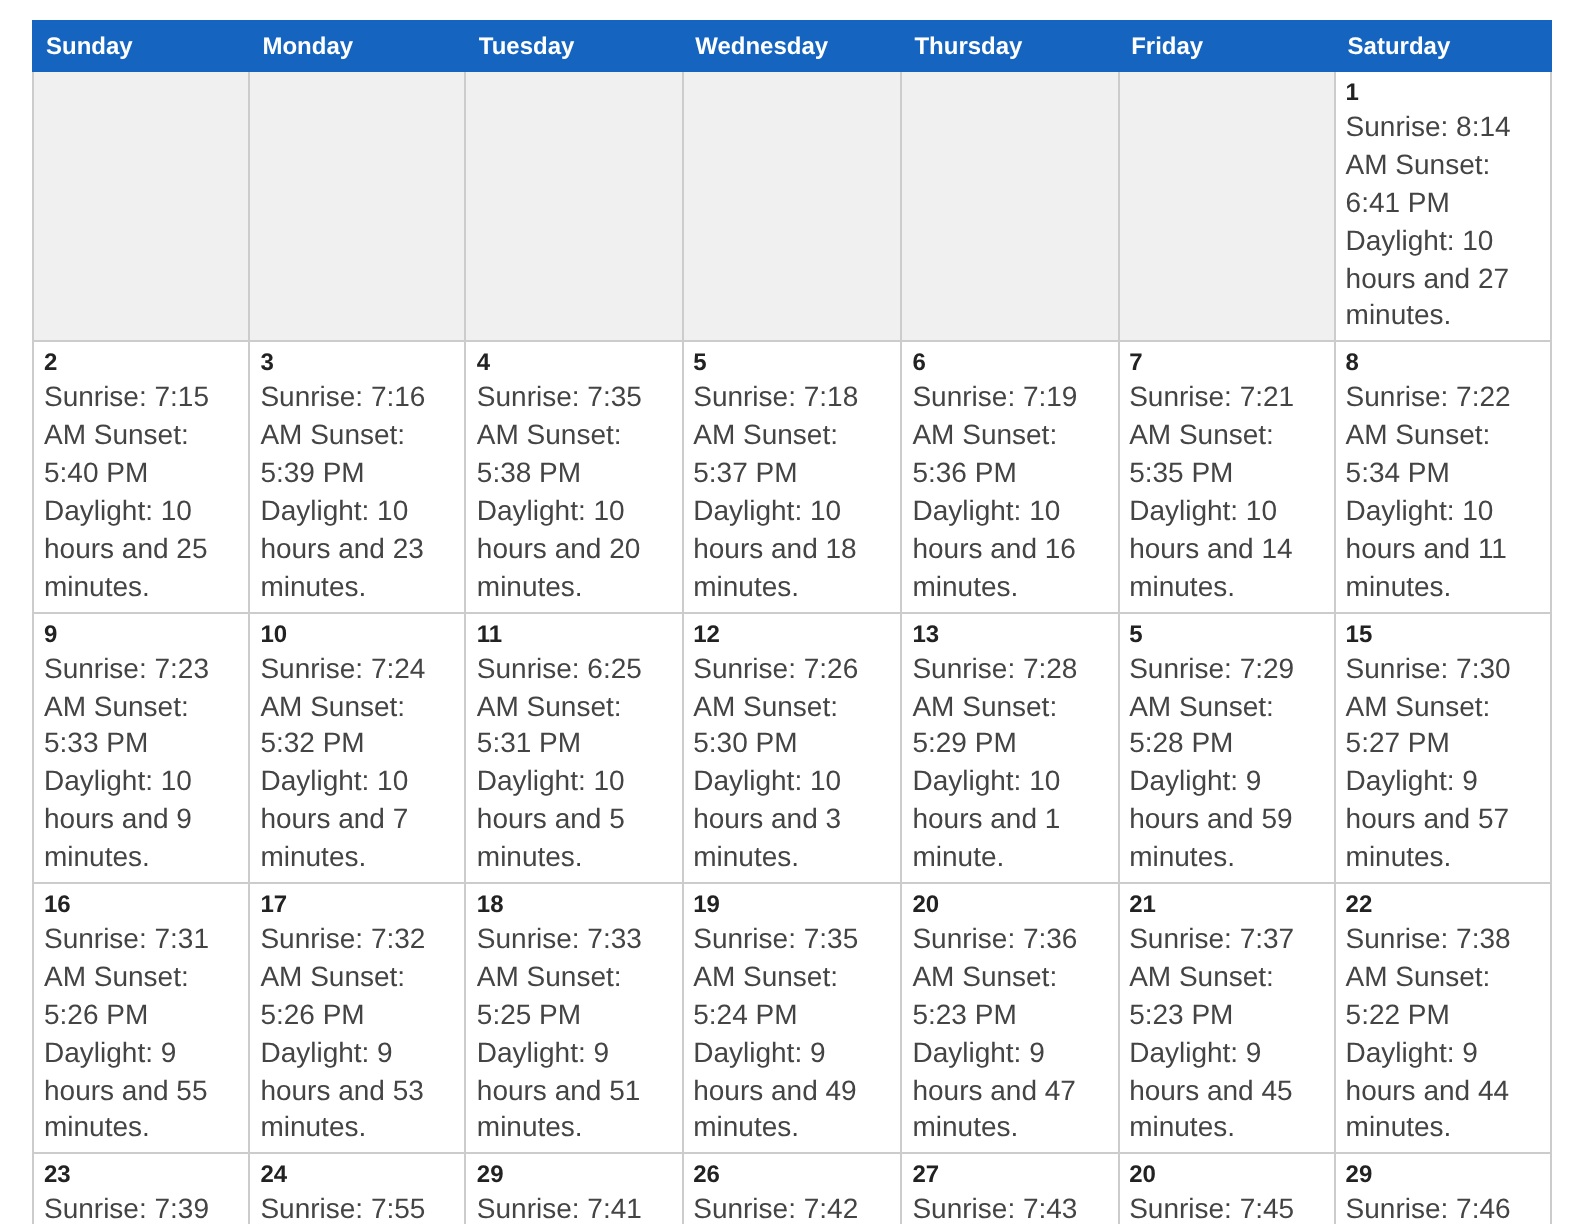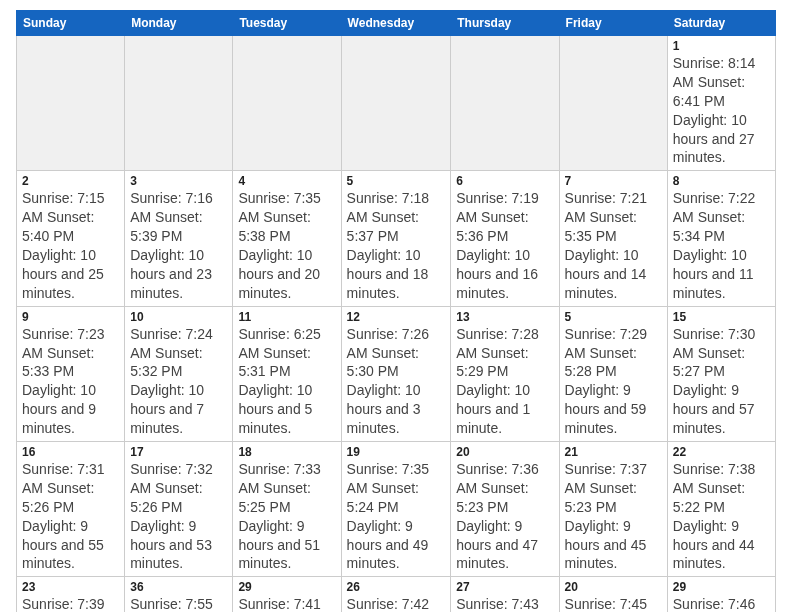--- a/index.html
+++ b/index.html
@@ -286,21 +286,21 @@
         </tr>
         <tr>
           <td>
             <div class="day-number">23</div>
             <div class="day-info">Sunrise: 7:39 AM
 Sunset: 5:22 PM
 Daylight: 9 hours
 and 42 minutes.</div>
           </td>
           <td>
-            <div class="day-number">36</div>
+            <div class="day-number">24</div>
             <div class="day-info">Sunrise: 7:55 AM
 Sunset: 5:21 PM
 Daylight: 9 hours
 and 40 minutes.</div>
           </td>
           <td>
             <div class="day-number">29</div>
             <div class="day-info">Sunrise: 7:41 AM
 Sunset: 5:21 PM
 Daylight: 9 hours

